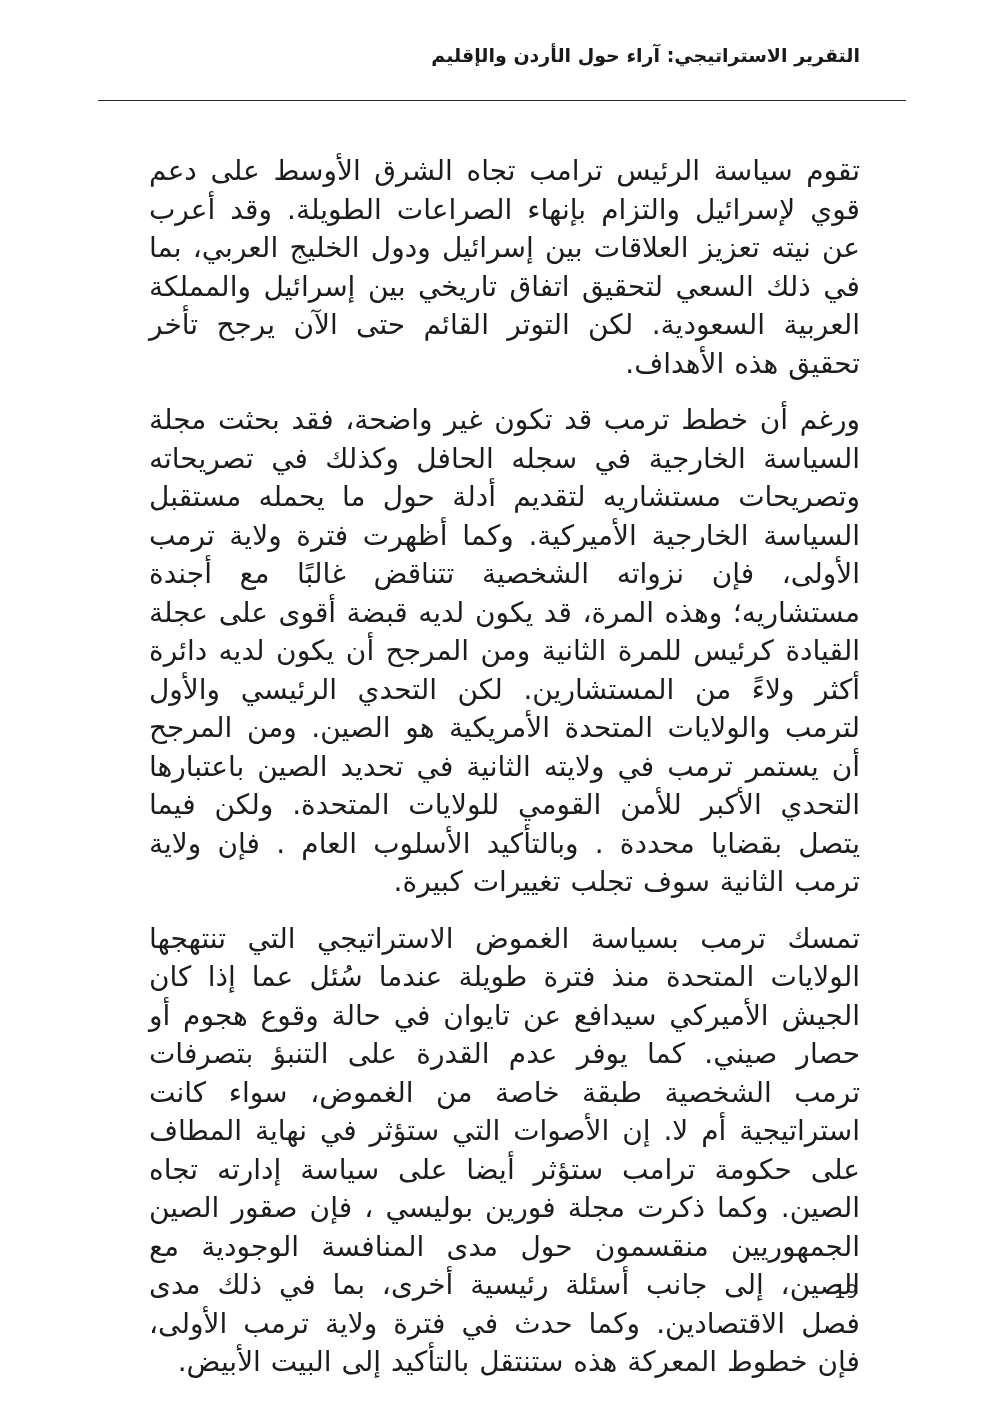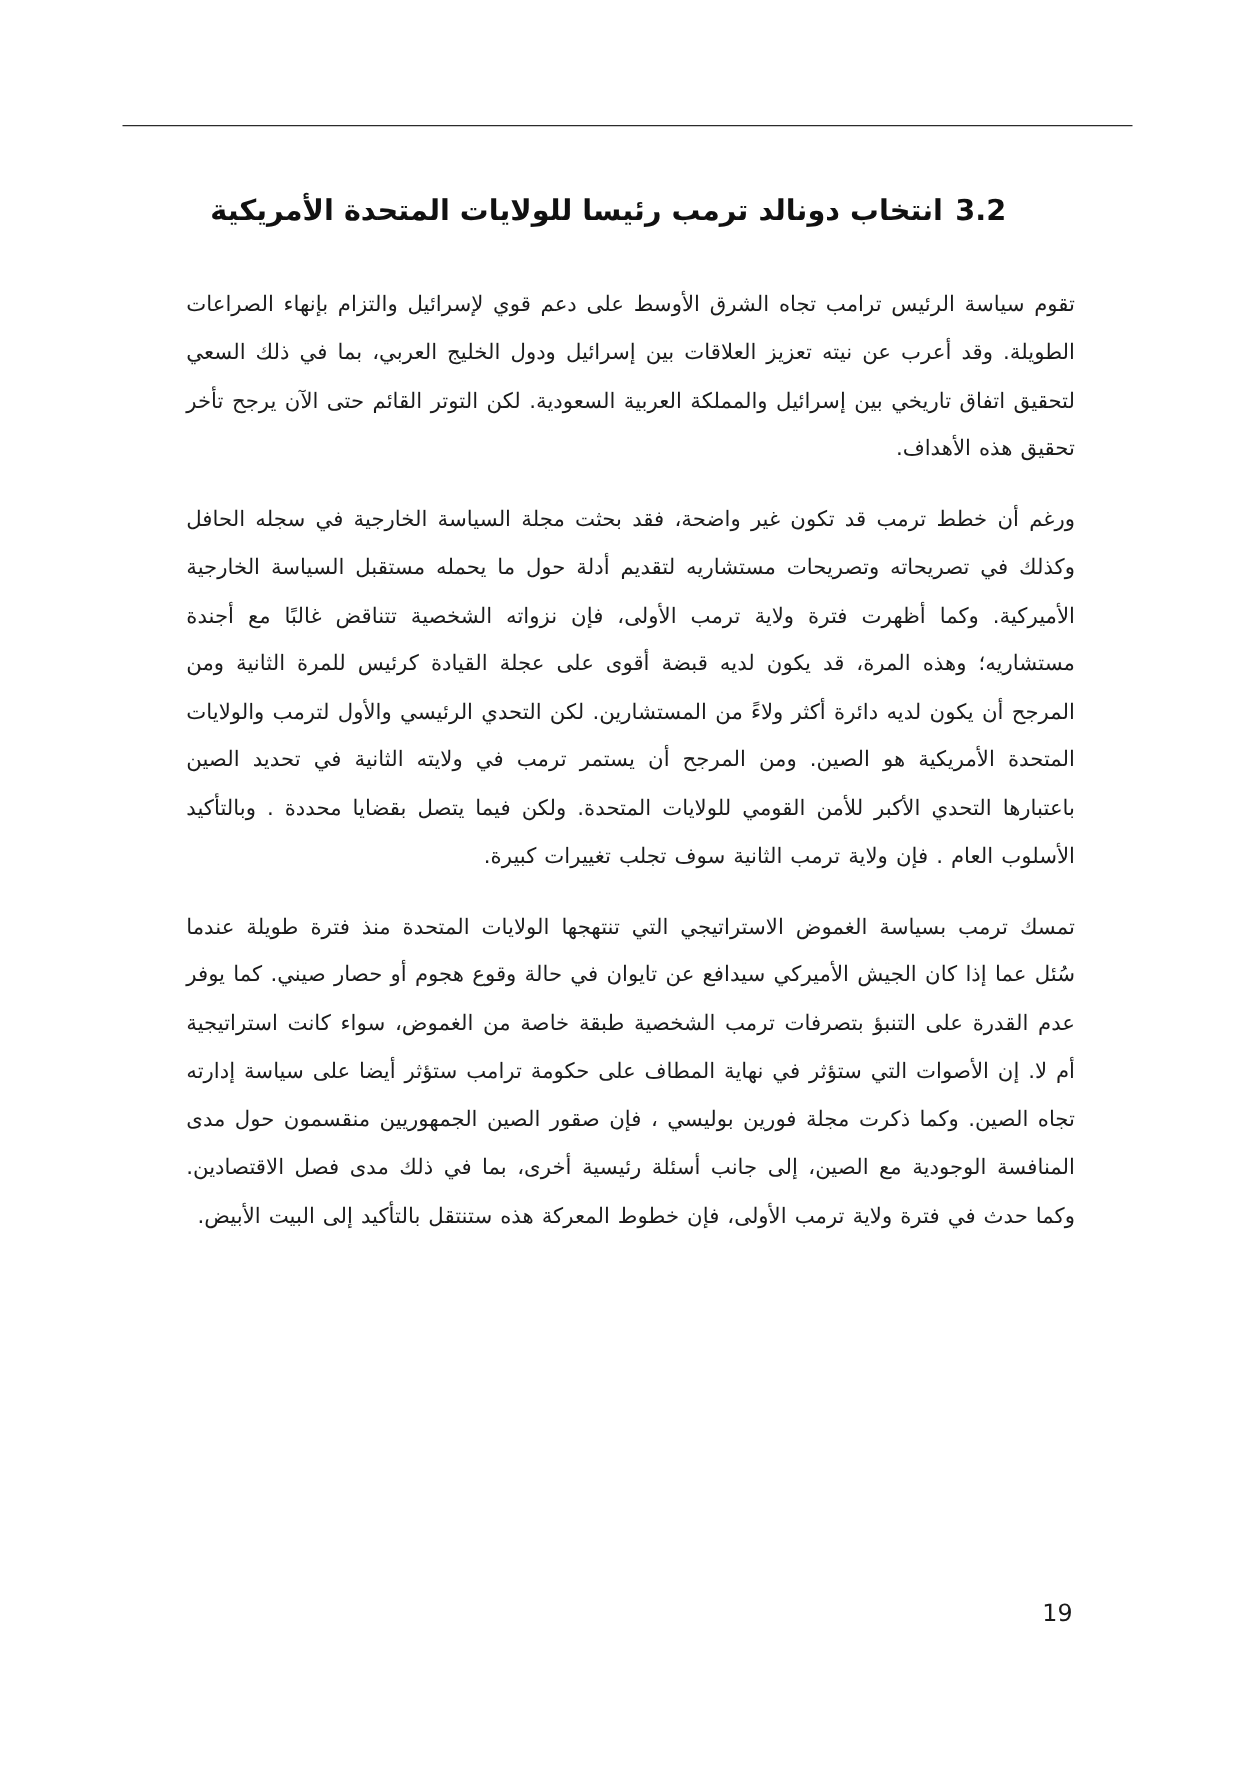--- a/index.html
+++ b/index.html
@@ -54,21 +54,21 @@
     margin: 0 0 38px 0;
     line-height: 1.5;
   }
   .section-heading .section-number {
     display: inline-block;
     direction: ltr;
     unicode-bidi: embed;
     margin-left: 10px;
   }
   .body-paragraph {
-    font-size: 17px;
+    font-size: 28px;
     line-height: 38.5px;
     text-align: justify;
     text-justify: inter-word;
     margin: 0 0 18px 4px;
     color: #1c1c1c;
     word-spacing: 1px;
   }
   .page-number {
     position: absolute;
     top: 1280px;
@@ -76,26 +76,26 @@
     font-size: 19px;
     color: #1a1a1a;
     direction: ltr;
   }
 </style>
 </head>
 <body>
 
 <div class="page">
 
+  <div class="running-header">التقرير الاستراتيجي: آراء حول الأردن والإقليم</div>
 
   <hr class="header-rule">
 
   <main class="content">
 
-    <h2 class="section-heading"><span class="section-number">3.2</span><span>انتخاب دونالد ترمب رئيسا للولايات المتحدة الأمريكية</span></h2>
 
     <p class="body-paragraph">تقوم سياسة الرئيس ترامب تجاه الشرق الأوسط على دعم قوي لإسرائيل والتزام بإنهاء الصراعات الطويلة. وقد أعرب عن نيته تعزيز العلاقات بين إسرائيل ودول الخليج العربي، بما في ذلك السعي لتحقيق اتفاق تاريخي بين إسرائيل والمملكة العربية السعودية. لكن التوتر القائم حتى الآن يرجح تأخر تحقيق هذه الأهداف.</p>
 
     <p class="body-paragraph">ورغم أن خطط ترمب قد تكون غير واضحة، فقد بحثت مجلة السياسة الخارجية في سجله الحافل وكذلك في تصريحاته وتصريحات مستشاريه لتقديم أدلة حول ما يحمله مستقبل السياسة الخارجية الأميركية. وكما أظهرت فترة ولاية ترمب الأولى، فإن نزواته الشخصية تتناقض غالبًا مع أجندة مستشاريه؛ وهذه المرة، قد يكون لديه قبضة أقوى على عجلة القيادة كرئيس للمرة الثانية ومن المرجح أن يكون لديه دائرة أكثر ولاءً من المستشارين. لكن التحدي الرئيسي والأول لترمب والولايات المتحدة الأمريكية هو الصين. ومن المرجح أن يستمر ترمب في ولايته الثانية في تحديد الصين باعتبارها التحدي الأكبر للأمن القومي للولايات المتحدة. ولكن فيما يتصل بقضايا محددة . وبالتأكيد الأسلوب العام . فإن ولاية ترمب الثانية سوف تجلب تغييرات كبيرة.</p>
 
     <p class="body-paragraph">تمسك ترمب بسياسة الغموض الاستراتيجي التي تنتهجها الولايات المتحدة منذ فترة طويلة عندما سُئل عما إذا كان الجيش الأميركي سيدافع عن تايوان في حالة وقوع هجوم أو حصار صيني. كما يوفر عدم القدرة على التنبؤ بتصرفات ترمب الشخصية طبقة خاصة من الغموض، سواء كانت استراتيجية أم لا. إن الأصوات التي ستؤثر في نهاية المطاف على حكومة ترامب ستؤثر أيضا على سياسة إدارته تجاه الصين. وكما ذكرت مجلة فورين بوليسي ، فإن صقور الصين الجمهوريين منقسمون حول مدى المنافسة الوجودية مع الصين، إلى جانب أسئلة رئيسية أخرى، بما في ذلك مدى فصل الاقتصادين. وكما حدث في فترة ولاية ترمب الأولى، فإن خطوط المعركة هذه ستنتقل بالتأكيد إلى البيت الأبيض.</p>
 
   </main>
 
   <div class="page-number">19</div>

